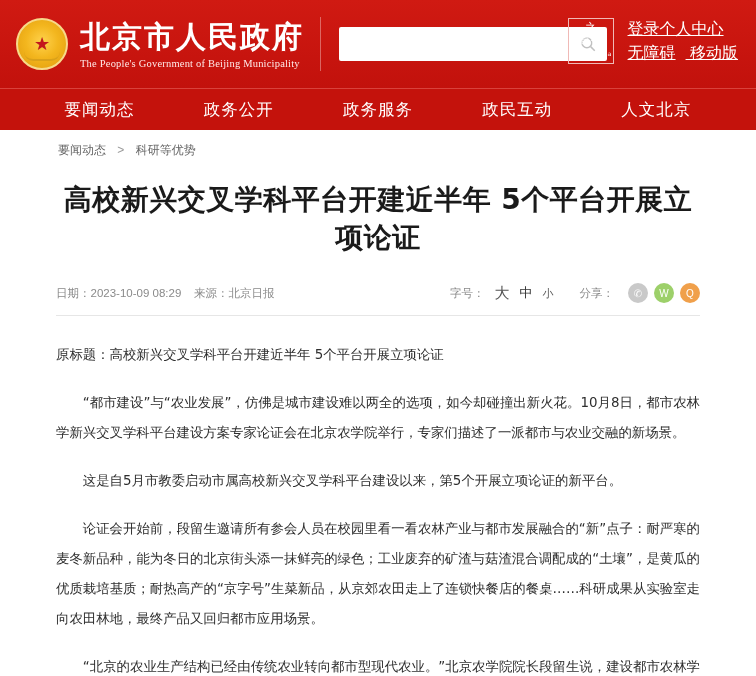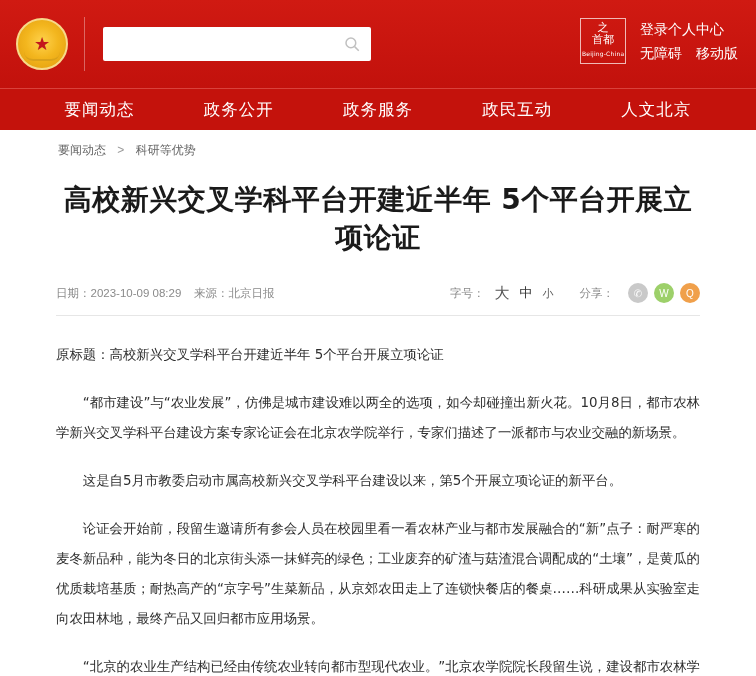--- a/index.html
+++ b/index.html
@@ -70,21 +70,21 @@
     display: flex; align-items: center;
   }
   .badge-seal {
     width: 46px; height: 46px; border: 1px solid #f0b9b6;
     color: #fff; display: flex; flex-direction: column;
     align-items: center; justify-content: center;
     font-size: 11px; line-height: 12px; margin-right: 14px;
     font-family: "DejaVu Sans","Liberation Sans",sans-serif;
   }
   .badge-seal .bs-en { font-size: 6px; letter-spacing: .2px; margin-top: 2px; }
-  .header-links { color: #fff; font-size: 14px; line-height: 20px; text-align: left; }
+  .header-links { color: #fff; font-size: 16px; line-height: 20px; text-align: left; text-decoration: underline; }
   .header-links .row2 { margin-top: 4px; }
   .header-links span { margin-right: 10px; cursor: pointer; }
   .header-links span:last-child { margin-right: 0; }
 
   
   .nav {
     height: 42px;
     background: #c4120c;
     border-top: 1px solid #d9423c;
     display: flex; align-items: center;
@@ -153,20 +153,24 @@
 </style>
 </head>
 <body>
 
 <div class="page">
 
   <div class="header">
     <div class="emblem">
       <span class="star">★</span>
     </div>
+    <div class="title-block">
+      <div class="title-cn">北京市人民政府</div>
+      <div class="title-en">The People's Government of Beijing Municipality</div>
+    </div>
     <div class="divider-v"></div>
     <div class="searchbox">
       <input type="text" value="" placeholder="" style="">
       <svg class="search-icon" viewBox="0 0 24 24" fill="none" stroke="currentColor" stroke-width="2">
         <circle cx="10.5" cy="10.5" r="6.5"></circle>
         <line x1="15.5" y1="15.5" x2="21" y2="21"></line>
       </svg>
     </div>
 
     <div class="header-right">

